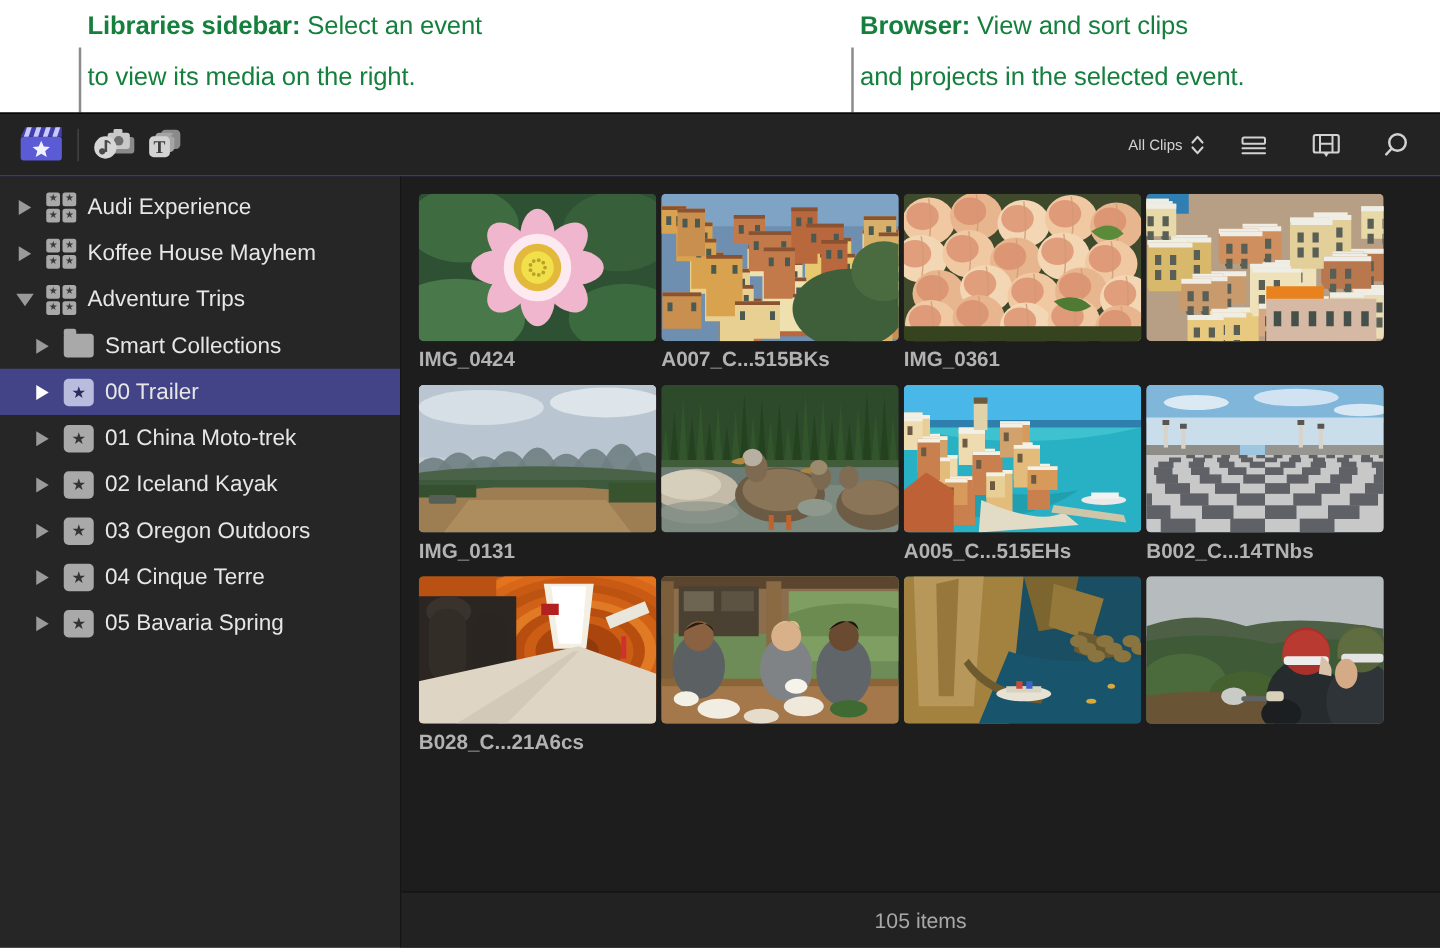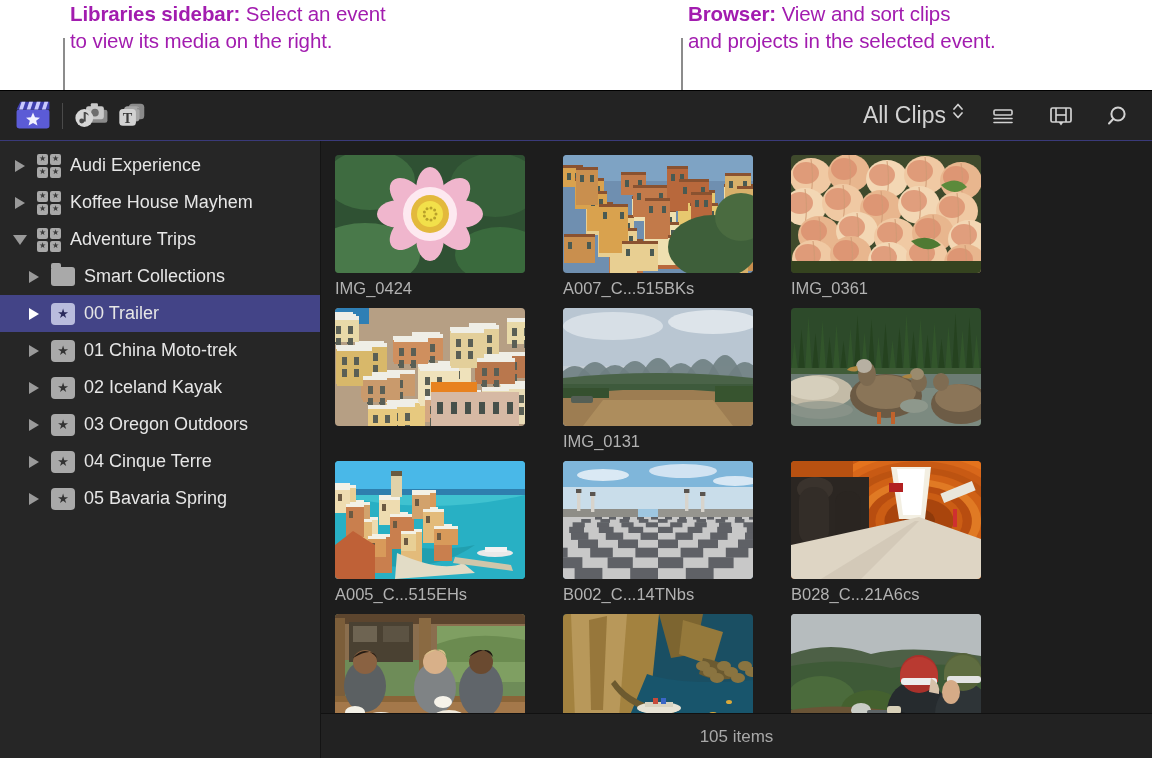--- a/index.html
+++ b/index.html
@@ -8,23 +8,23 @@
     width: 1152px; height: 758px;
     background: #ffffff;
     font-family: "Liberation Sans", sans-serif;
     overflow: hidden;
   }
   #root { position: relative; width: 1152px; height: 758px; }
 
   
   .callout {
     position: absolute;
-    color: #a21caf;
+    color: #15803d;
     font-size: 20.5px;
-    line-height: 27px;
+    line-height: 41px;
     letter-spacing: -0.1px;
     white-space: pre-line;
   }
   .callout b { font-weight: bold; }
   .callout-left  { left: 70px; top: 0px; width: 520px; }
   .callout-right { left: 688px; top: 0px; width: 460px; }
   .leader {
     position: absolute;
     width: 2px;
     background: #8c8c8c;
@@ -58,22 +58,22 @@
     display: flex; align-items: center; justify-content: center;
     border-radius: 4px;
     cursor: default;
   }
   .tb-sep {
     width: 1px; height: 26px;
     background: #4a4a4a;
     margin: 0 10px;
   }
   .all-clips {
-    display: flex; align-items: flex-start; gap: 6px;
-    color: #d2d2d2; font-size: 23px;
+    display: flex; align-items: center; gap: 6px;
+    color: #d2d2d2; font-size: 12px;
   }
   .chev-stack {
     display: flex; flex-direction: column; align-items: center;
     gap: 2px; line-height: 0;
   }
 
   
   .main {
     display: flex;
     height: 619px;
@@ -169,21 +169,21 @@
 
   
   .grid {
     flex: 1;
     padding: 14px 0 0 14px;
     display: flex; flex-wrap: wrap;
     align-content: flex-start;
     gap: 0;
     overflow: hidden;
   }
-  .clip { width: 212px; margin: 0 16px 10px 0; }
+  .clip { width: 194px; margin: 0 0 10px 0; font-weight: bold; }
   .thumb {
     width: 190px; height: 118px;
     border-radius: 4px;
     overflow: hidden;
     position: relative;
     background: #2b2b2b;
   }
   .clip-name {
     margin-top: 6px;
     color: #b2b2b2;

